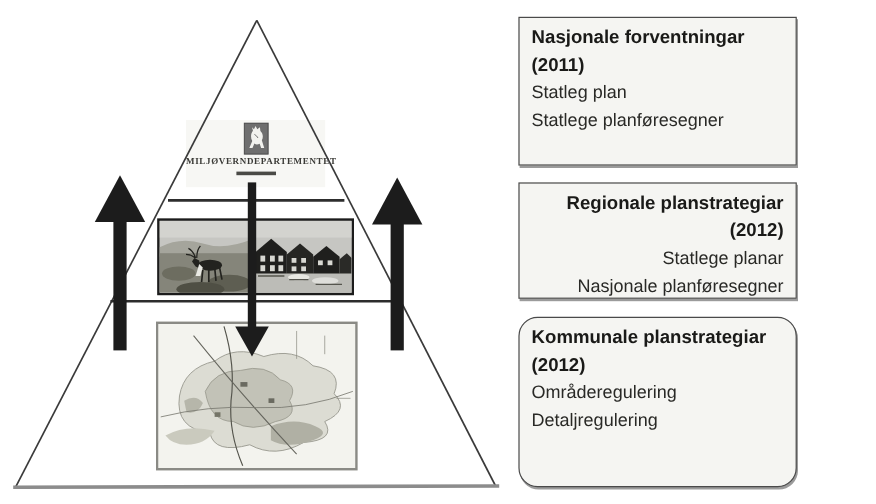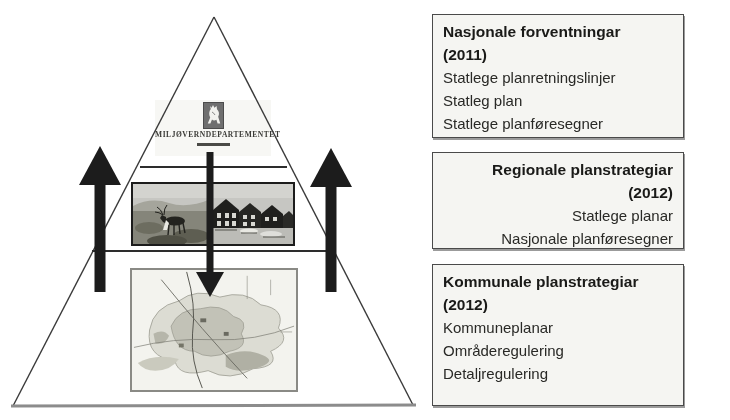--- a/index.html
+++ b/index.html
@@ -24,29 +24,29 @@
     position:absolute;left:131px;top:182px;width:164px;height:64px;
     border:2px solid #1c1c1c;box-sizing:border-box;z-index:2;background:#c8c8c4;
   }
   .map{
     position:absolute;left:130px;top:268px;width:168px;height:124px;
     border:2px solid #8a8a85;box-sizing:border-box;z-index:2;background:#f3f3ee;
   }
   .photo svg,.map svg{display:block;width:100%;height:100%;}
   
   .box{
-    position:absolute;left:432px;width:252px;box-sizing:border-box;
+    position:absolute;left:432px;width:232px;box-sizing:border-box;
     background:#f5f5f2;border:1.5px solid #4a4a4a;
     box-shadow:1px 2px 0 0 #9b9b9b;padding:5px 10px;overflow:hidden;
   }
   .box-title,.box-year{font-weight:bold;font-size:15.5px;line-height:23px;color:#1a1a18;}
   .box-item{font-size:15px;line-height:23px;color:#292926;}
   #box-national{top:14px;height:124px;}
   #box-regional{top:152px;height:97px;text-align:right;}
-  #box-municipal{top:264px;height:142px;}
+  #box-municipal{top:264px;height:142px;border-radius:16px;}
 </style>
 </head>
 <body>
 
 <div class="canvas">
 
   <div class="pyramid">
 
     <div class="logo-bg">
       <svg class="emblem" width="21" height="27" viewBox="0 0 21 27">
@@ -138,33 +138,31 @@
       <g fill="#1c1c1c">
         <rect x="206.5" y="152" width="7" height="122"></rect>
         <path d="M210,297 L196,272 L224,272 Z"></path>
       </g>
     </svg>
   </div>
 
   <div id="box-national" class="box">
     <div class="box-title">Nasjonale forventningar</div>
     <div class="box-year">(2011)</div>
-    <div class="box-item">Statlege planretningslinjer</div>
     <div class="box-item">Statleg plan</div>
     <div class="box-item">Statlege planføresegner</div>
   </div>
 
   <div id="box-regional" class="box">
     <div class="box-title">Regionale planstrategiar</div>
     <div class="box-year">(2012)</div>
     <div class="box-item">Statlege planar</div>
     <div class="box-item">Nasjonale planføresegner</div>
   </div>
 
   <div id="box-municipal" class="box">
     <div class="box-title">Kommunale planstrategiar</div>
     <div class="box-year">(2012)</div>
-    <div class="box-item">Kommuneplanar</div>
     <div class="box-item">Områderegulering</div>
     <div class="box-item">Detaljregulering</div>
   </div>
 
 </div>
 
 </body></html>

